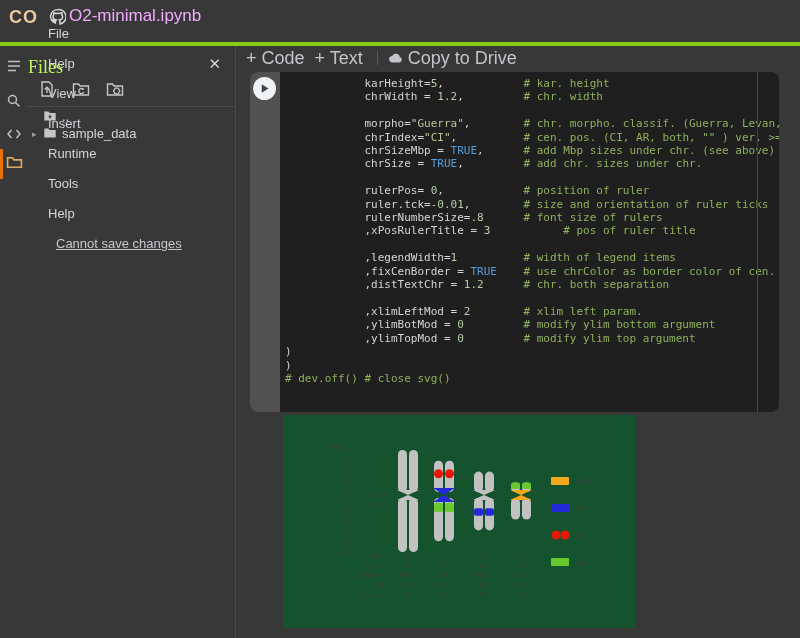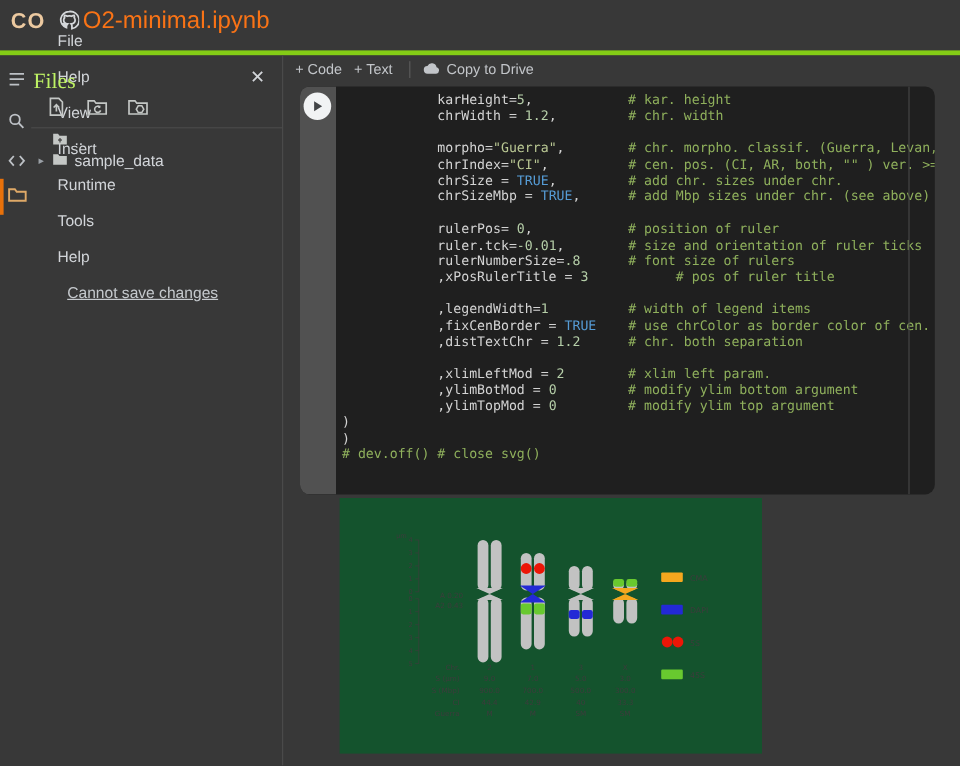--- a/index.html
+++ b/index.html
@@ -5,21 +5,21 @@
   * { margin:0; padding:0; box-sizing:border-box; }
   html,body { width:800px; height:638px; }
   body {
     position:relative; background:#383838; overflow:hidden;
     font-family:"Liberation Sans", sans-serif; color:#dadce0;
   }
   
   #topbar { position:absolute; left:0; top:0; width:800px; height:46px; background:#383838; border-bottom:4px solid #84cc16; }
   .logo { position:absolute; left:9px; top:7px; font-size:18px; font-weight:bold; color:#ecc9a0; letter-spacing:1px; cursor:pointer; }
   .gh-icon { position:absolute; left:49px; top:8px; }
-  .nb-title { position:absolute; left:69px; top:6px; font-size:20px; color:#f97316; cursor:text; }
+  .nb-title { position:absolute; left:69px; top:6px; font-size:17px; color:#f0abfc; cursor:text; }
   #menubar { position:absolute; left:48px; top:26px; display:flex; gap:15px; font-size:13px; color:#d2d5d9;flex-direction:column; }
   #menubar .menu-item { cursor:pointer; }
   .save-status { margin-left:8px; text-decoration:underline; color:#c5c9cd; cursor:pointer; }
   
   #rail { position:absolute; left:0; top:46px; width:26px; bottom:0; }
   .rail-icon { position:absolute; left:5px; width:18px; height:18px; color:#bdc1c6; cursor:pointer; text-align:center; }
   .rail-active-bar { position:absolute; left:0; width:3px; height:30px; background:#e8710a; }
   
   #files-panel { position:absolute; left:26px; top:46px; width:210px; bottom:0; border-right:1px solid #4a4a4a; }
   .fp-title { position:absolute; left:2px; top:11px; font-size:18px; color:#bef264;font-family:Liberation Serif, serif; }
@@ -27,21 +27,21 @@
   .fp-actions { position:absolute; left:12px; top:34px; display:flex; gap:14px; }
   .fp-action { width:20px; height:20px; color:#c4c7c5; cursor:pointer; }
   .fp-sep { position:absolute; left:0; right:0; top:60px; height:1px; background:#4a4a4a; }
   #file-tree { position:absolute; left:0; top:62px; right:0; font-size:13px; color:#d2d5d9; }
   .tree-row { display:flex; align-items:center; height:17px; padding-left:6px; cursor:pointer; }
   .tree-caret { width:11px; font-size:9px; color:#9aa0a6; }
   .tree-ficon { width:17px; color:#c4c7c5; }
   .tree-label { padding-left:2px; }
   
   #main { position:absolute; left:236px; top:46px; right:0; bottom:0; }
-  #cell-toolbar { position:absolute; left:0; top:0; height:24px; display:flex; align-items:center; font-size:12px; color:#c2c5c9; }
+  #cell-toolbar { position:absolute; left:0; top:0; height:24px; display:flex; align-items:center; font-size:18px; color:#c2c5c9; }
   .tb-btn { margin-left:10px; cursor:pointer; white-space:nowrap; display:flex; align-items:center; gap:5px; }
   .tb-sep { margin-left:14px; width:1px; height:14px; background:#5a5a5a; }
   
   #code-cell { position:absolute; left:14px; top:26px; width:529px; height:340px; background:#1f1f1f; border-radius:8px; overflow:hidden; }
   #gutter { position:absolute; left:0; top:0; width:30px; height:100%; background:#515151; }
   #play-btn { position:absolute; left:3px; top:5px; width:23px; height:23px; background:#f1f3f4; border-radius:50%; cursor:pointer; display:flex; align-items:center; justify-content:center; }
   #play-btn svg { display:block; }
   #editor { position:absolute; left:30px; top:0; right:0; bottom:0; padding:5px 0 0 5px; cursor:text;
             font-family:"DejaVu Sans Mono", monospace; font-size:11px; line-height:13.4px; color:#d4d4d4; overflow:hidden; }
   .code-line { white-space:pre; min-height:13.4px; }
@@ -176,22 +176,22 @@
             <path fill="#424548" d="M2.5 1.2 8.6 5 2.5 8.8z"></path>
           </svg>
       </div>
     </div>
     <div id="editor">
         <div class="code-line">            karHeight=<span class="tk-n">5</span>,            <span class="tk-c"># kar. height</span></div>
         <div class="code-line">            chrWidth = <span class="tk-n">1.2</span>,         <span class="tk-c"># chr. width</span></div>
         <div class="code-line">&nbsp;</div>
         <div class="code-line">            morpho=<span class="tk-s">"Guerra"</span>,        <span class="tk-c"># chr. morpho. classif. (Guerra, Levan, bot</span></div>
         <div class="code-line">            chrIndex=<span class="tk-s">"CI"</span>,          <span class="tk-c"># cen. pos. (CI, AR, both, "" ) ver. &gt;= 1.1</span></div>
+        <div class="code-line">            chrSizeMbp = <span class="tk-b">TRUE</span>,      <span class="tk-c"># add Mbp sizes under chr. (see above)</span></div>
         <div class="code-line">            chrSize = <span class="tk-b">TRUE</span>,         <span class="tk-c"># add chr. sizes under chr.</span></div>
-        <div class="code-line">            chrSizeMbp = <span class="tk-b">TRUE</span>,      <span class="tk-c"># add Mbp sizes under chr. (see above)</span></div>
         <div class="code-line">&nbsp;</div>
         <div class="code-line">            rulerPos= <span class="tk-n">0</span>,            <span class="tk-c"># position of ruler</span></div>
         <div class="code-line">            ruler.tck=<span class="tk-n">-0.01</span>,        <span class="tk-c"># size and orientation of ruler ticks</span></div>
         <div class="code-line">            rulerNumberSize=<span class="tk-n">.8</span>      <span class="tk-c"># font size of rulers</span></div>
         <div class="code-line">            ,xPosRulerTitle = <span class="tk-n">3</span>           <span class="tk-c"># pos of ruler title</span></div>
         <div class="code-line">&nbsp;</div>
         <div class="code-line">            ,legendWidth=<span class="tk-n">1</span>          <span class="tk-c"># width of legend items</span></div>
         <div class="code-line">            ,fixCenBorder = <span class="tk-b">TRUE</span>    <span class="tk-c"># use chrColor as border color of cen. or c</span></div>
         <div class="code-line">            ,distTextChr = <span class="tk-n">1.2</span>      <span class="tk-c"># chr. both separation</span></div>
         <div class="code-line">&nbsp;</div>

